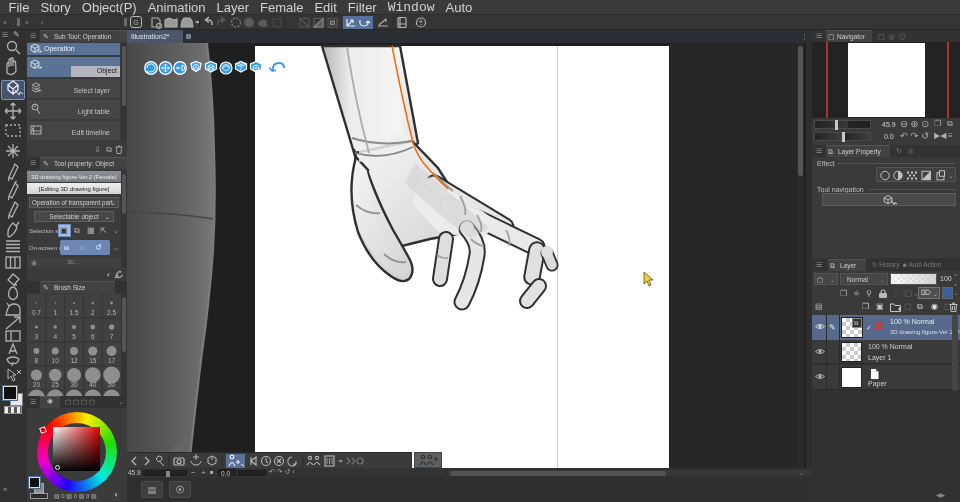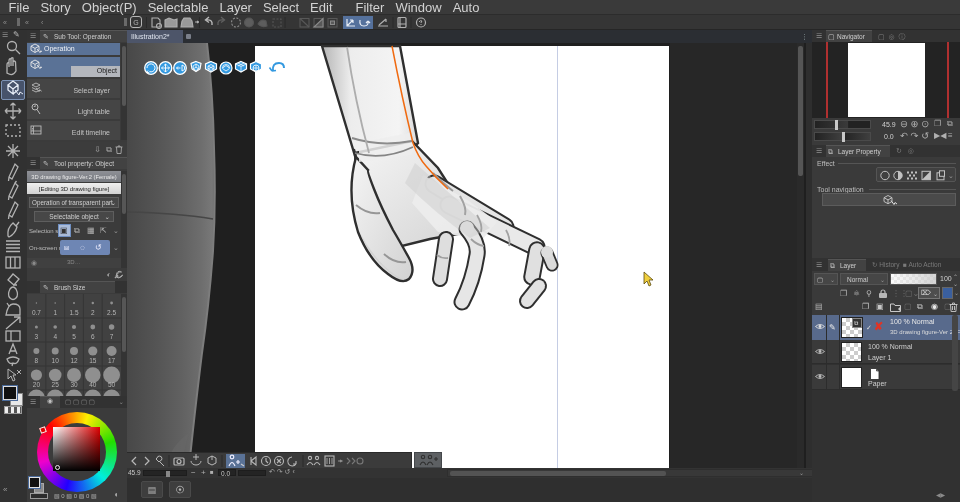--- a/index.html
+++ b/index.html
@@ -10,26 +10,26 @@
 </style>
 </head>
 <body>
 <div id="app">
 
 <div class="abs" style="left:0;top:0;width:960px;height:15px;background:#3a3a3a;border-bottom:1px solid #2c2c2c;">
   <div style="display:flex;gap:0;padding-left:3px;font-size:13px;color:#d2d2d2;line-height:15px;">
     <span style="padding:0 5.5px;">File</span>
         <span style="padding:0 5.5px;">Story</span>
         <span style="padding:0 5.5px;">Object(P)</span>
-        <span style="padding:0 5.5px;">Selectable</span>
+        <span style="padding:0 5.5px;">Animation</span>
         <span style="padding:0 5.5px;">Layer</span>
-        <span style="padding:0 5.5px;">Select</span>
+        <span style="padding:0 5.5px;">Female</span>
         <span style="padding:0 5.5px;">Edit</span>
-        <span style="padding:0 5.5px;margin-left:12px;">Filter</span>
-        <span style="padding:0 5.5px;">Window</span>
+        <span style="padding:0 5.5px;">Filter</span>
+        <span style="padding:0 5.5px;font-family:Liberation Mono, monospace;">Window</span>
         <span style="padding:0 5.5px;">Auto</span>
   </div>
 </div>
 
 <div id="toolbar" class="abs" style="left:0;top:15px;width:960px;height:15px;background:#353535;border-bottom:1px solid #262626;">
   <span class="abs" style="left:3px;top:4px;color:#8f8f8f;font-size:7px;">«</span>
   <div class="abs" style="left:17px;top:3px;width:3px;height:8px;background:#6a6a6a;"></div>
   <span class="abs" style="left:25px;top:4px;color:#8f8f8f;font-size:7px;">«</span>
   <span class="abs" style="left:41px;top:4px;color:#8f8f8f;font-size:7px;">‹</span>
   <div class="abs" style="left:124px;top:3px;width:3px;height:8px;background:#6a6a6a;"></div>

